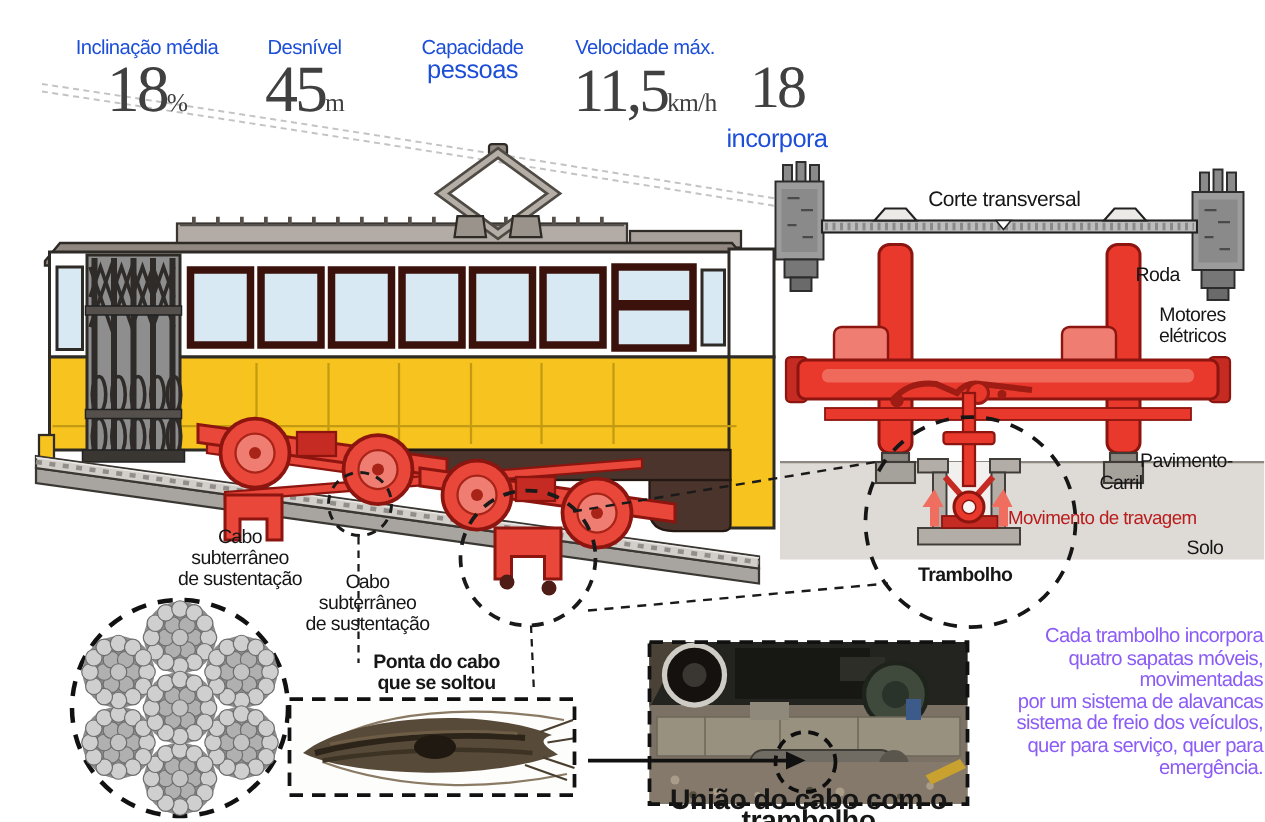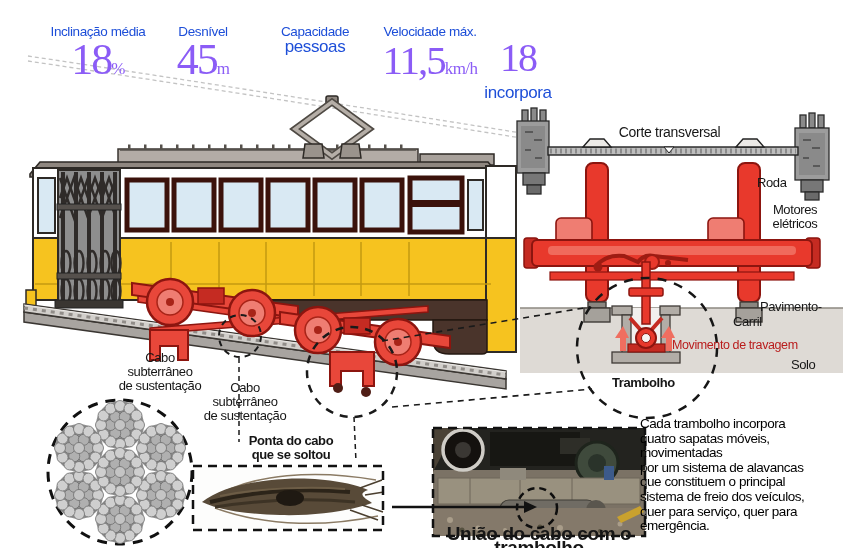--- a/index.html
+++ b/index.html
@@ -2,33 +2,33 @@
 <html><head>
 <meta charset="utf-8">
 <style>
   html,body{margin:0;padding:0;background:#fff}
   .stage{position:relative;width:843px;height:548px;background:#fff;overflow:hidden;
          font-family:"Liberation Sans",sans-serif;color:#1c1c1c}
   svg.art{position:absolute;left:0;top:0}
   
   .stat{position:absolute;top:24px;width:150px;text-align:center}
   .s-lbl{font-size:13.5px;line-height:16px;letter-spacing:-0.4px;color:#1d4ed8;white-space:nowrap}
-  .s-num{font-family:"Liberation Serif",serif;font-size:44px;line-height:40px;color:#8b5cf6;letter-spacing:-2px}
+  .s-num{font-family:"Liberation Serif",serif;font-size:44px;line-height:40px;color:#404040;letter-spacing:-2px}
   .s-num .s-unit{font-size:17px;letter-spacing:-0.5px}
   .s-num.mid{font-size:41px}
   .s-num.small{font-size:40px;margin-top:14px}
   .s-sub{font-size:17px;line-height:14px;letter-spacing:-0.4px;color:#1d4ed8;margin-top:0px}
   
   .lbl{position:absolute;font-size:13px;line-height:14px;letter-spacing:-0.4px;color:#161616;white-space:nowrap}
   .lbl.ctr{text-align:center;white-space:normal}
   .lbl.bold{font-weight:bold}
   .lbl span{display:block}
   .red-lbl{color:#b91c1c}
-  .desc{position:absolute;left:640px;top:417px;width:202px;text-align:left;
-        font-size:13.5px;line-height:14.6px;letter-spacing:-0.45px;color:#000000}
+  .desc{position:absolute;left:640px;top:417px;width:202px;text-align:right;
+        font-size:13.5px;line-height:14.6px;letter-spacing:-0.45px;color:#8b5cf6}
   .desc span{display:block}
   .cs-title{font-size:14px;font-weight:normal;letter-spacing:-0.3px}
 </style>
 </head>
 <body>
 
 <div class="stage">
 
 <svg class="art" width="843" height="548" viewBox="0 0 843 548">
 
@@ -386,19 +386,18 @@
   <span>Ponta do cabo</span>
   <span>que se soltou</span>
 </div>
 <div class="lbl ctr bold" style="left:427px;top:527px;width:224px;font-size:19px">União do cabo com o trambolho</div>
 
 <div class="desc">
   <span>Cada trambolho incorpora</span>
   <span>quatro sapatas móveis,</span>
   <span>movimentadas</span>
   <span>por um sistema de alavancas</span>
-  <span>que constituem o principal</span>
   <span>sistema de freio dos veículos,</span>
   <span>quer para serviço, quer para</span>
   <span>emergência.</span>
 </div>
 
 </div>
 
 </body></html>

